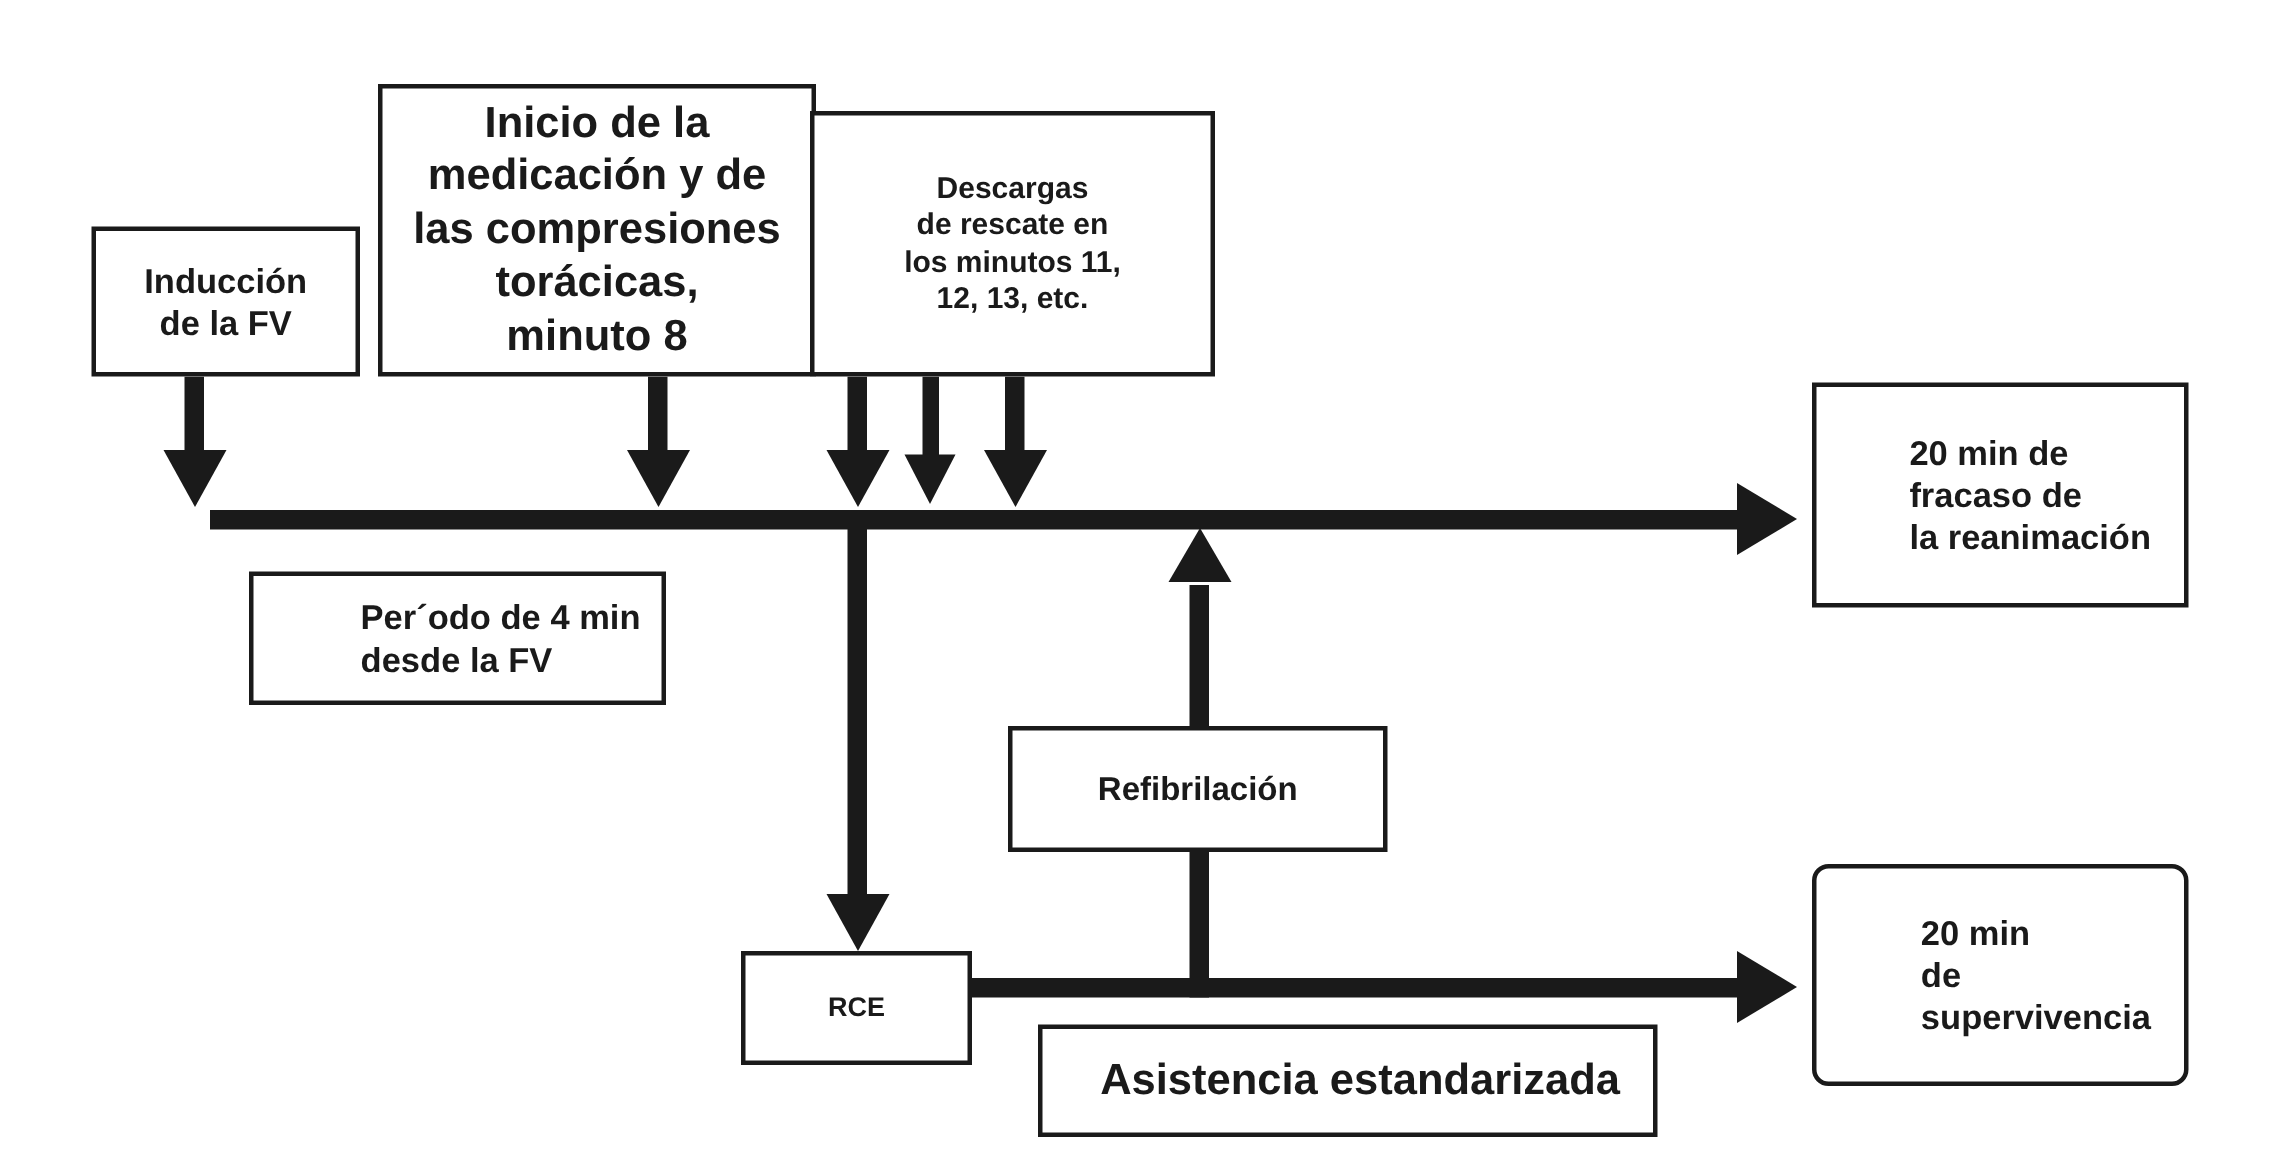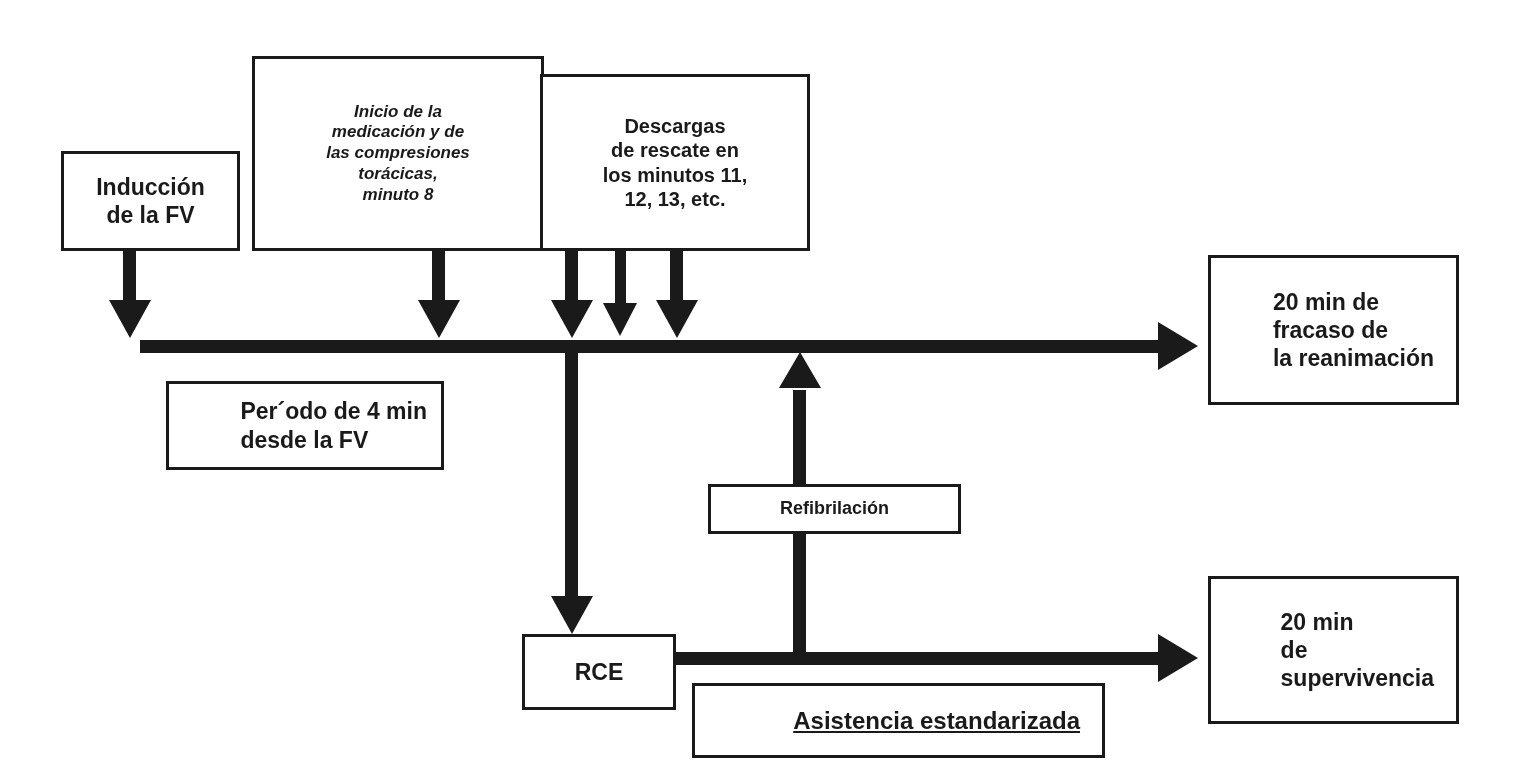--- a/index.html
+++ b/index.html
@@ -69,21 +69,21 @@
 </head>
 <body>
 
 <div id="canvas">
 
   <div class="box center" style="left:61px; top:151px; width:179px; height:100px; font-size:23px; padding:0 0;">
     <span class="txt">Inducción
 de la FV</span>
   </div>
 
-  <div class="box center" style="left:252px; top:56px; width:292px; height:195px; font-size:17px; padding:0 7px;font-style:italic;">
+  <div class="box center" style="left:252px; top:56px; width:292px; height:195px; font-size:29px; padding:0 7px;">
     <span class="txt">Inicio de la
 medicación y de
 las compresiones
 torácicas,
 minuto 8</span>
   </div>
 
   <div class="box center" style="left:540px; top:74px; width:270px; height:177px; font-size:20px; padding:0 7px;">
     <span class="txt">Descargas
 de rescate en
@@ -113,40 +113,40 @@
     <span class="txt">Per´odo de 4 min
 desde la FV</span>
   </div>
 
   <div class="vline" style="left:565px; top:346px; width:13px; height:253px;"></div>
   <div class="tri tri-down" style="left:551px; top:596px;"></div>
 
   <div class="vline" style="left:793px; top:390px; width:13px; height:275px;"></div>
   <div class="tri tri-up" style="left:779px; top:352px;"></div>
 
-  <div class="box center" style="left:672px; top:484px; width:253px; height:50px; font-size:18px; padding:0 8px;margin-left:36px;">
+  <div class="box center" style="left:672px; top:484px; width:253px; height:84px; font-size:22px; padding:0 8px;">
     <span class="txt">Refibrilación</span>
   </div>
 
-  <div class="box center" style="left:494px; top:634px; width:154px; height:76px; font-size:23px; padding:12px 6px;margin-left:28px;">
+  <div class="box center" style="left:494px; top:634px; width:154px; height:76px; font-size:18px; padding:12px 6px;">
     <span class="txt">RCE</span>
   </div>
 
   <div class="hline" style="left:646px; top:652px; width:516px; height:13px;"></div>
   <div class="tri tri-right" style="left:1158px; top:634px;"></div>
 
-  <div class="box left" style="left:692px; top:683px; width:413px; height:75px; font-size:24px; padding:0 22px;text-decoration:underline;">
+  <div class="box left" style="left:692px; top:683px; width:413px; height:75px; font-size:29px; padding:0 22px;">
     <span class="txt">Asistencia estandarizada</span>
   </div>
 
   <div class="box left" style="left:1208px; top:255px; width:251px; height:150px; font-size:23px; padding:0 22px;">
     <span class="txt">20 min de
 fracaso de
 la reanimación</span>
   </div>
 
-  <div class="box left" style="left:1208px; top:576px; width:251px; height:148px; font-size:23px; padding:12px 22px;">
+  <div class="box left" style="left:1208px; top:576px; width:251px; height:148px; font-size:23px; padding:12px 22px;border-radius:11px;">
     <span class="txt">20 min
 de
 supervivencia</span>
   </div>
 
 </div>
 
 </body></html>

